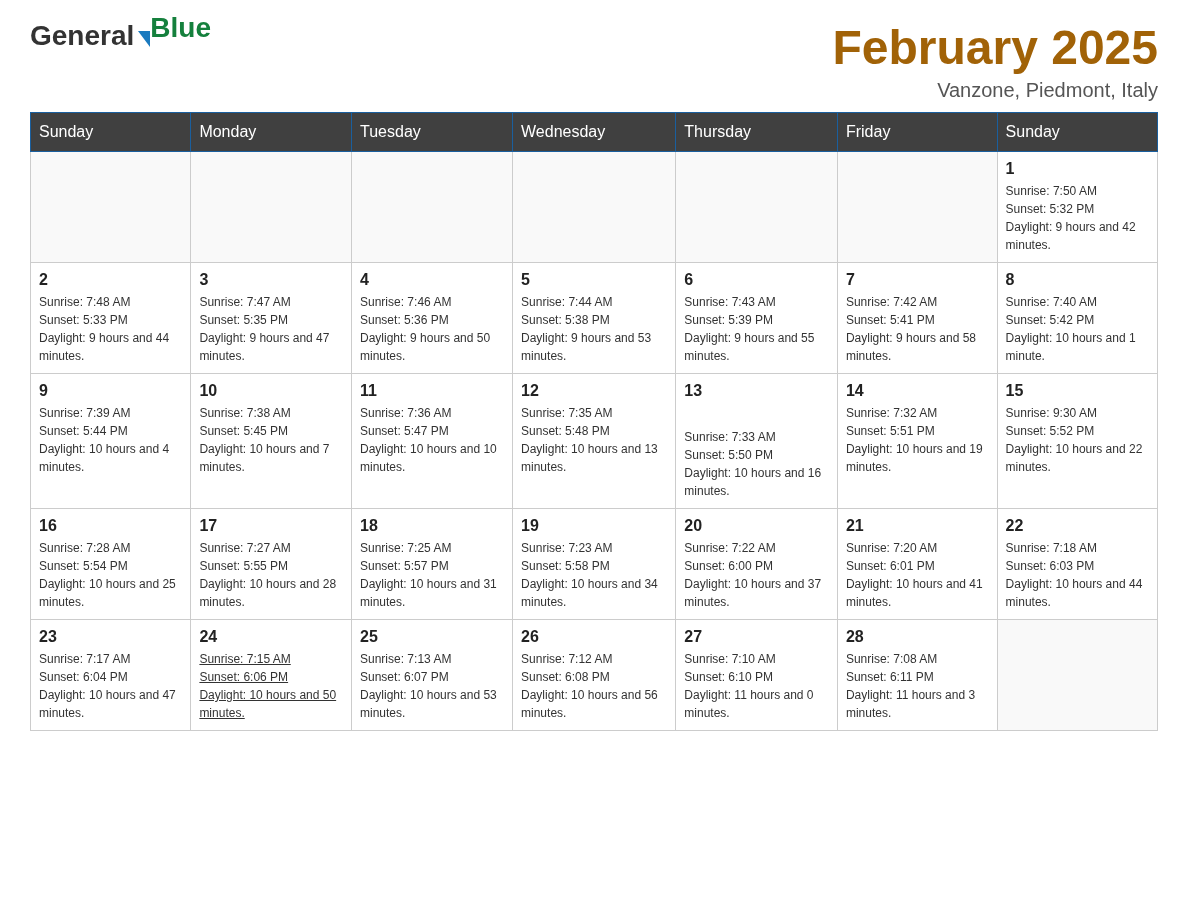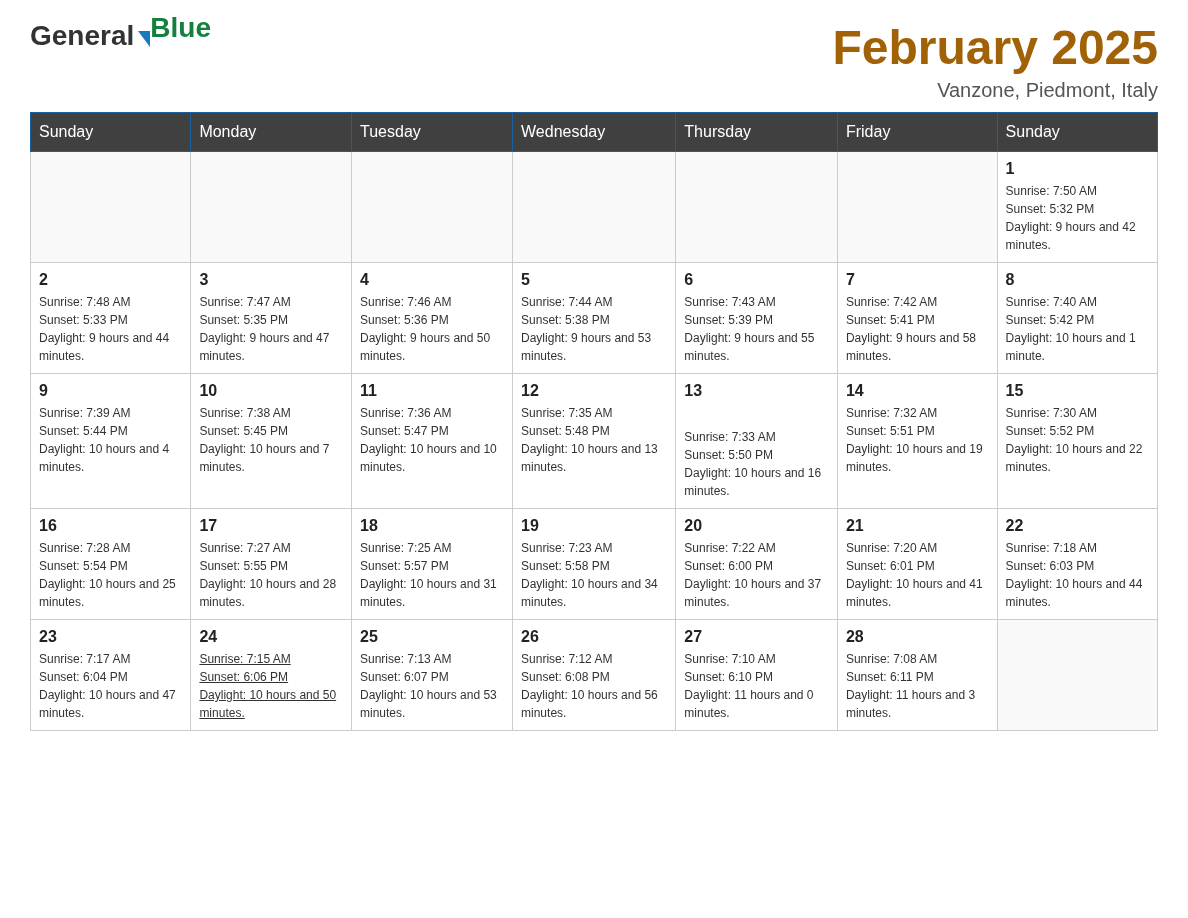--- a/index.html
+++ b/index.html
@@ -218,21 +218,21 @@
 Daylight: 10 hours and 16 minutes.</div>
         </td>
         <td>
           <span class="day-num">14</span>
           <div class="day-info" style="white-space: pre-line;">Sunrise: 7:32 AM
 Sunset: 5:51 PM
 Daylight: 10 hours and 19 minutes.</div>
         </td>
         <td>
           <span class="day-num">15</span>
-          <div class="day-info" style="white-space: pre-line;">Sunrise: 7:30 AM
+          <div class="day-info" style="white-space: pre-line;">Sunrise: 9:30 AM
 Sunset: 5:52 PM
 Daylight: 10 hours and 22 minutes.</div>
         </td>
       </tr>
       <tr class="week-row">
         <td>
           <span class="day-num">16</span>
           <div class="day-info" style="white-space: pre-line;">Sunrise: 7:28 AM
 Sunset: 5:54 PM
 Daylight: 10 hours and 25 minutes.</div>

